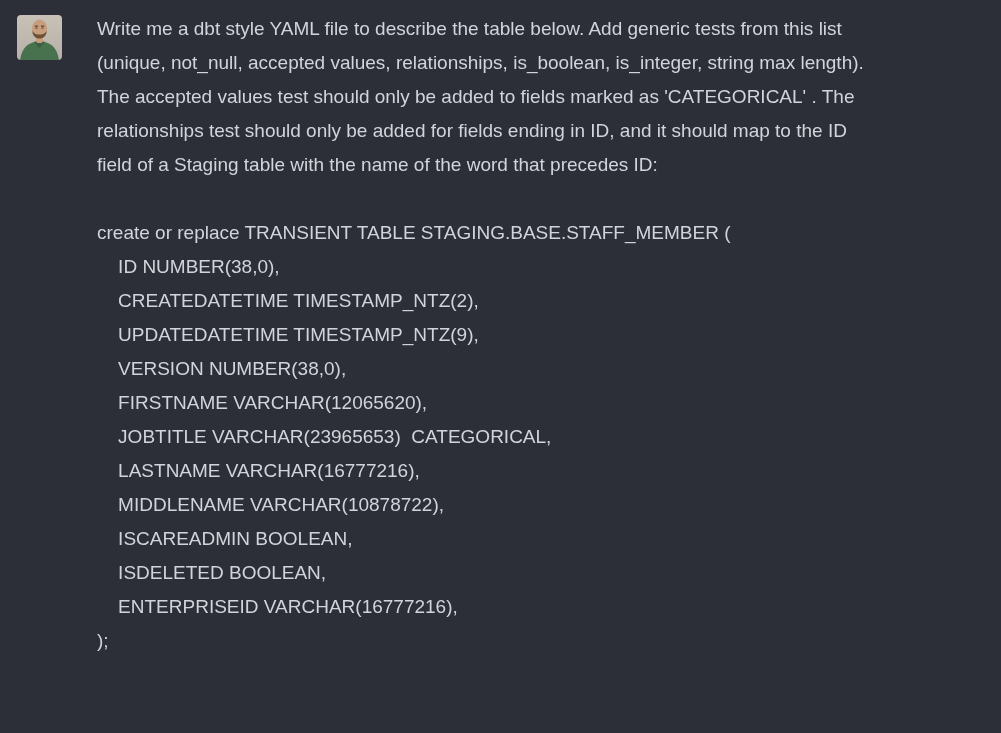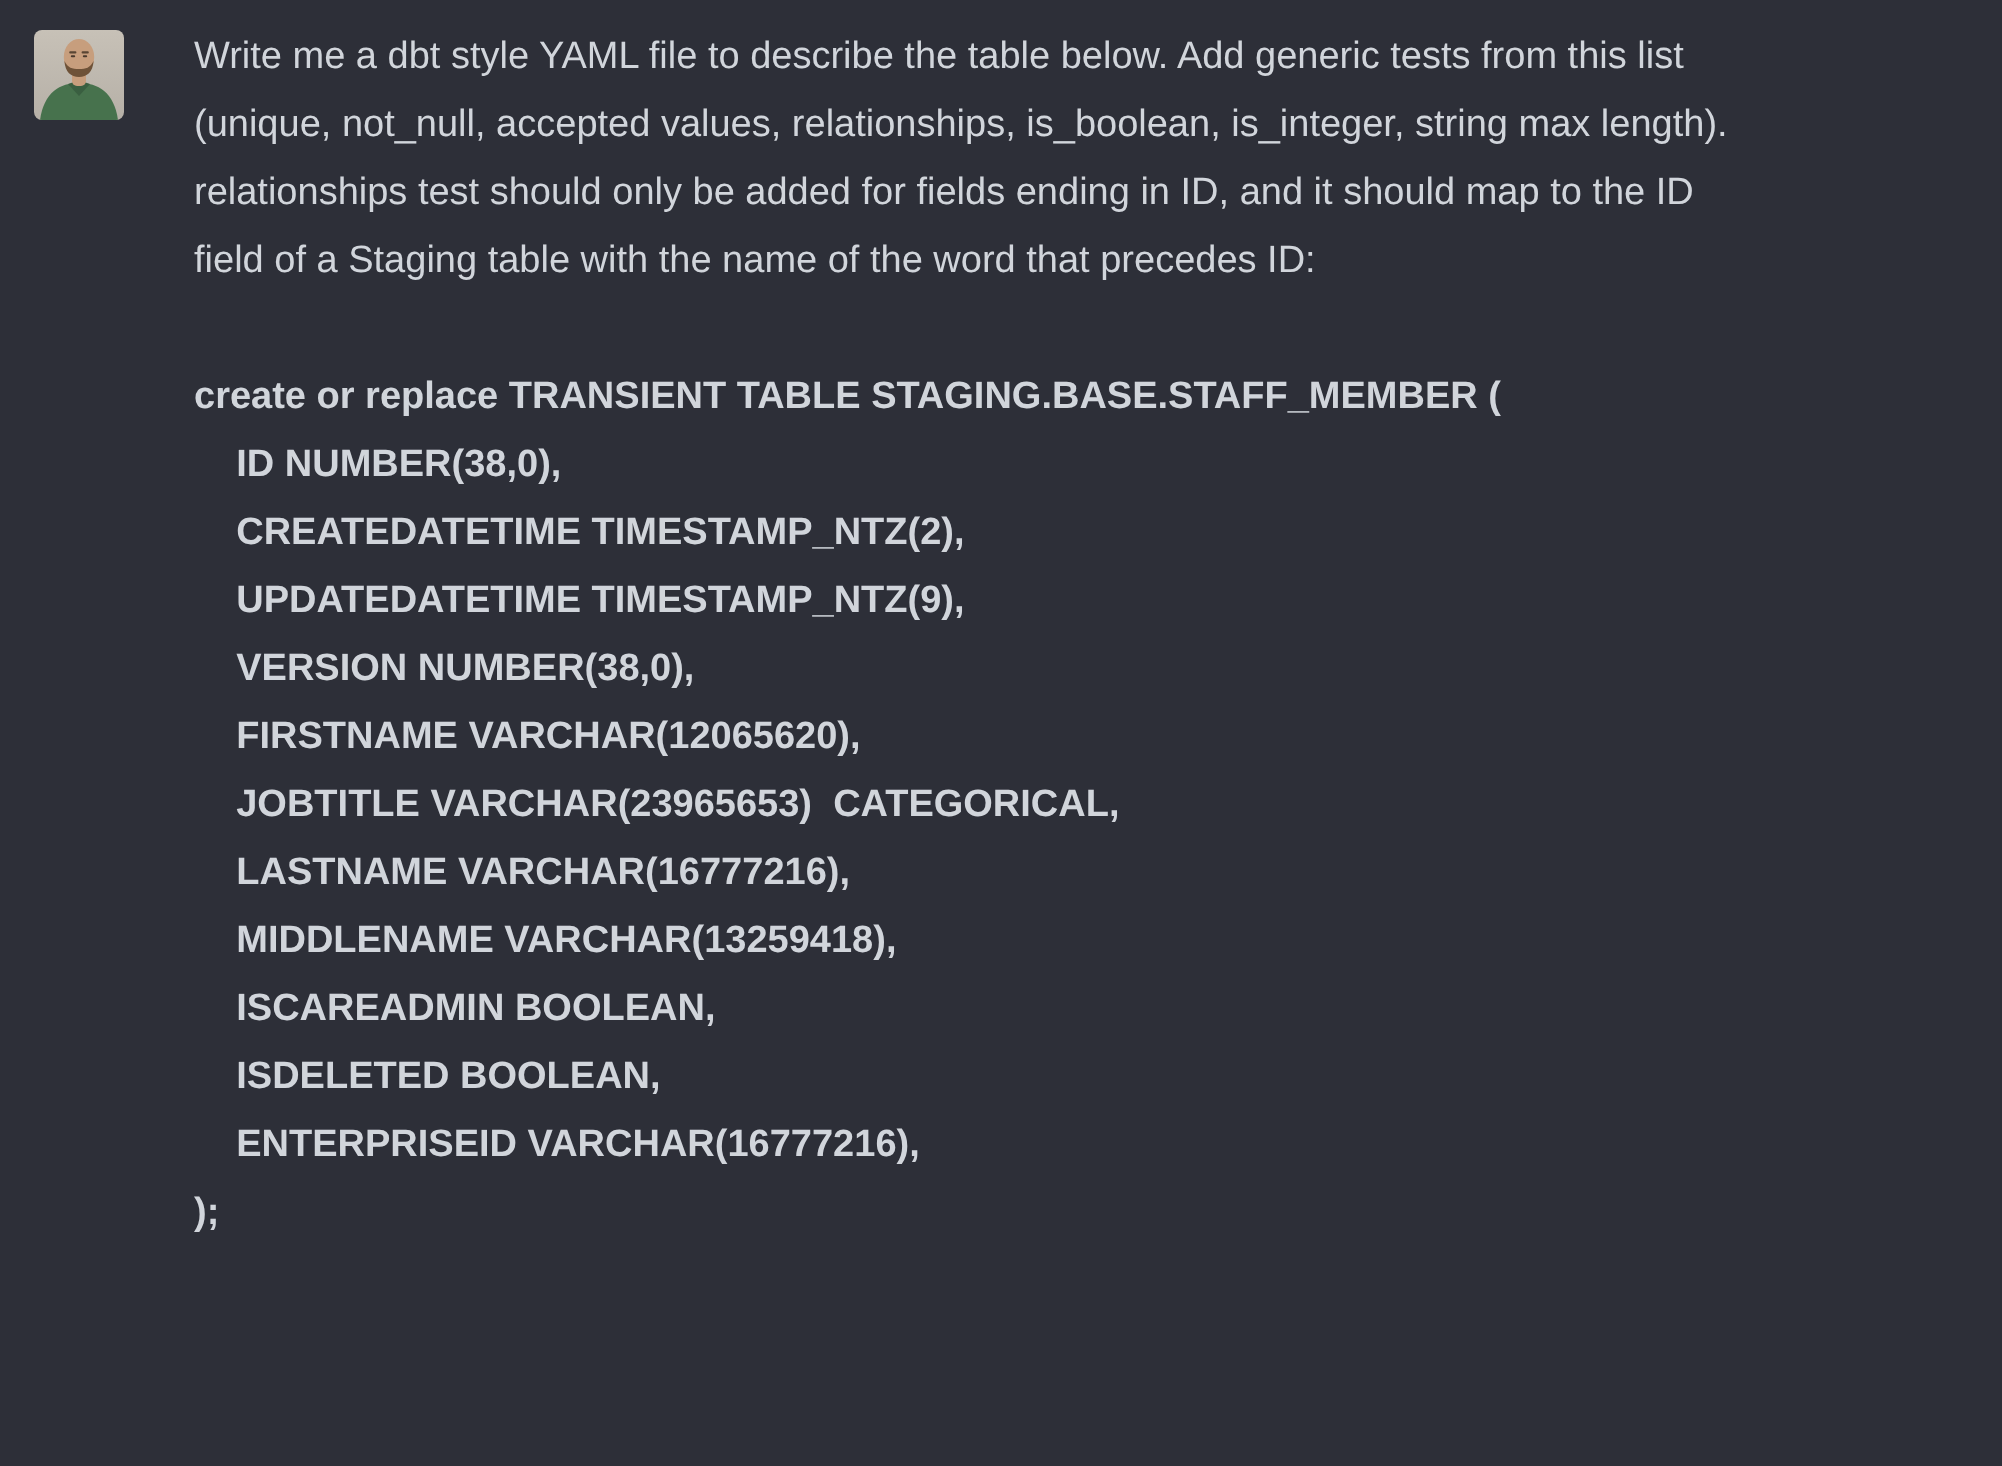--- a/index.html
+++ b/index.html
@@ -34,21 +34,21 @@
   .avatar svg{display:block;width:45px;height:45px;}
   .content{
     margin-left:35px;
     margin-top:-3px;
     color:var(--text);
     font-size:19px;
     line-height:34px;
     width:900px;
   }
   .line{white-space:pre;}
-  .sql-block{margin-top:34px;font-weight:bold;}
+  .sql-block{margin-top:34px;}
 </style>
 </head>
 <body>
 
 <div class="message">
   <div class="avatar">
 
     <svg viewBox="0 0 45 45" xmlns="http://www.w3.org/2000/svg">
       <defs>
         <linearGradient id="avbg" x1="0" y1="0" x2="0" y2="1">
@@ -73,32 +73,33 @@
 
       <rect x="18.4" y="12.6" width="2.2" height="1.0" rx="0.5" fill="#4a3a2e"></rect>
       <rect x="24.4" y="12.6" width="2.2" height="1.0" rx="0.5" fill="#4a3a2e"></rect>
     </svg>
   </div>
 
   <div class="content">
     <div class="prompt-block">
         <div class="line">Write me a dbt style YAML file to describe the table below. Add generic tests from this list</div>
         <div class="line">(unique, not_null, accepted values, relationships, is_boolean, is_integer, string max length).</div>
+        <div class="line">The accepted values test should only be added to fields marked as 'CATEGORICAL' . The</div>
         <div class="line">relationships test should only be added for fields ending in ID, and it should map to the ID</div>
         <div class="line">field of a Staging table with the name of the word that precedes ID:</div>
       </div>
     <div class="sql-block">
         <div class="line">create or replace TRANSIENT TABLE STAGING.BASE.STAFF_MEMBER (</div>
         <div class="line">    ID NUMBER(38,0),</div>
         <div class="line">    CREATEDATETIME TIMESTAMP_NTZ(2),</div>
         <div class="line">    UPDATEDATETIME TIMESTAMP_NTZ(9),</div>
         <div class="line">    VERSION NUMBER(38,0),</div>
         <div class="line">    FIRSTNAME VARCHAR(12065620),</div>
         <div class="line">    JOBTITLE VARCHAR(23965653)  CATEGORICAL,</div>
         <div class="line">    LASTNAME VARCHAR(16777216),</div>
-        <div class="line">    MIDDLENAME VARCHAR(13259418),</div>
+        <div class="line">    MIDDLENAME VARCHAR(10878722),</div>
         <div class="line">    ISCAREADMIN BOOLEAN,</div>
         <div class="line">    ISDELETED BOOLEAN,</div>
         <div class="line">    ENTERPRISEID VARCHAR(16777216),</div>
         <div class="line">);</div>
       </div>
   </div>
 </div>
 
 </body></html>

